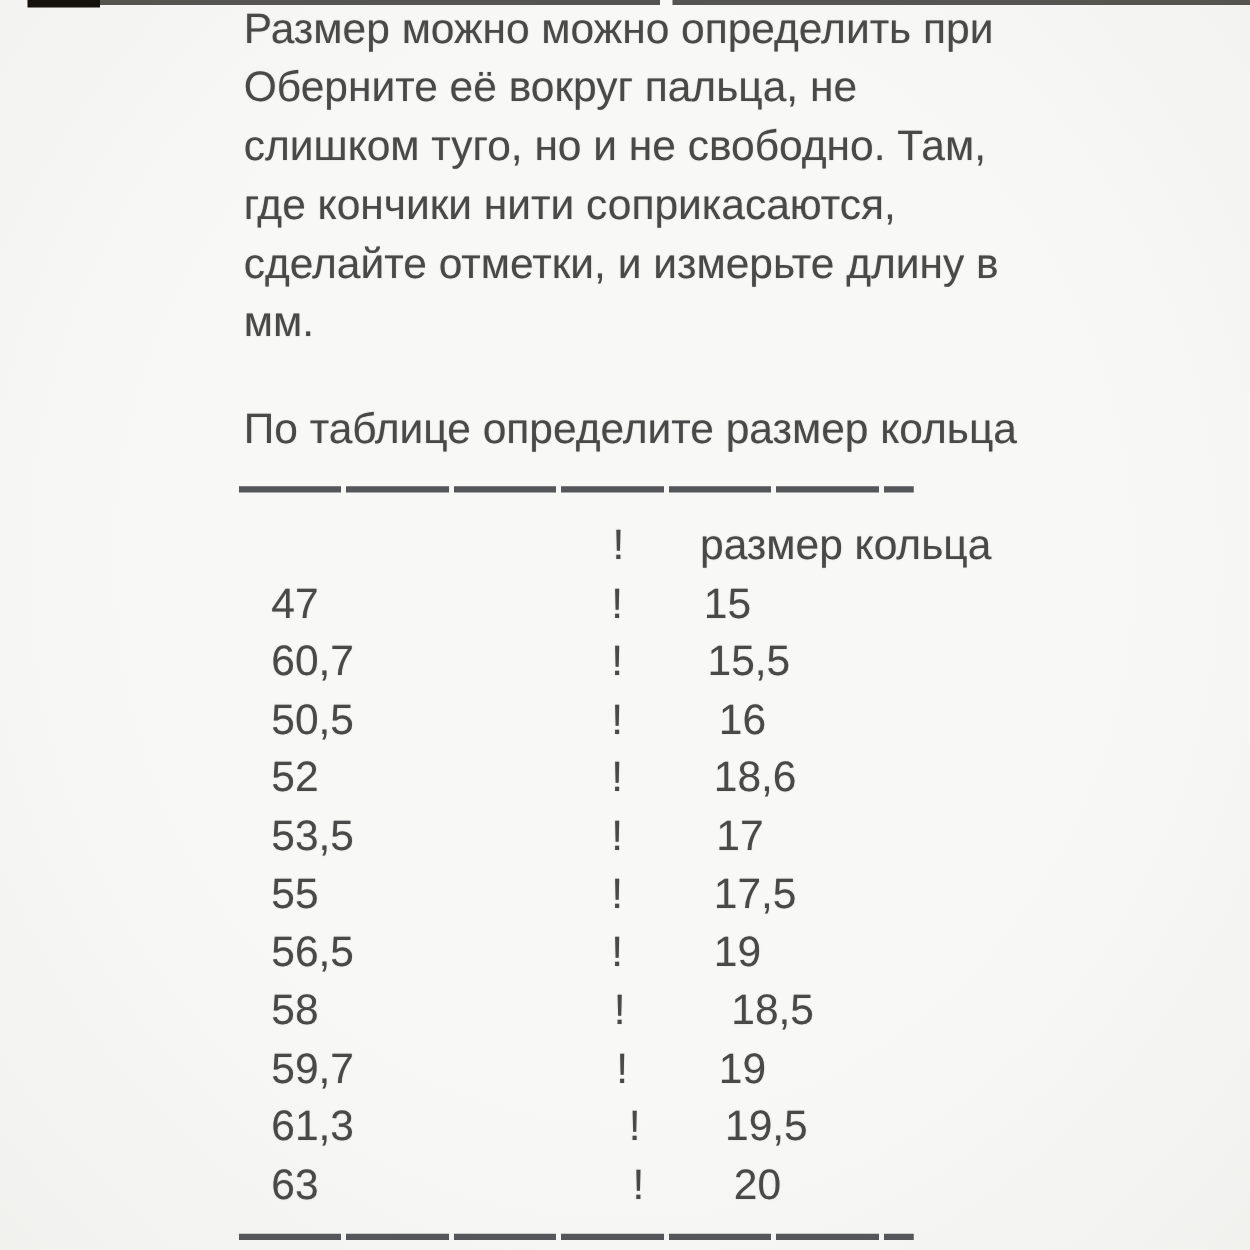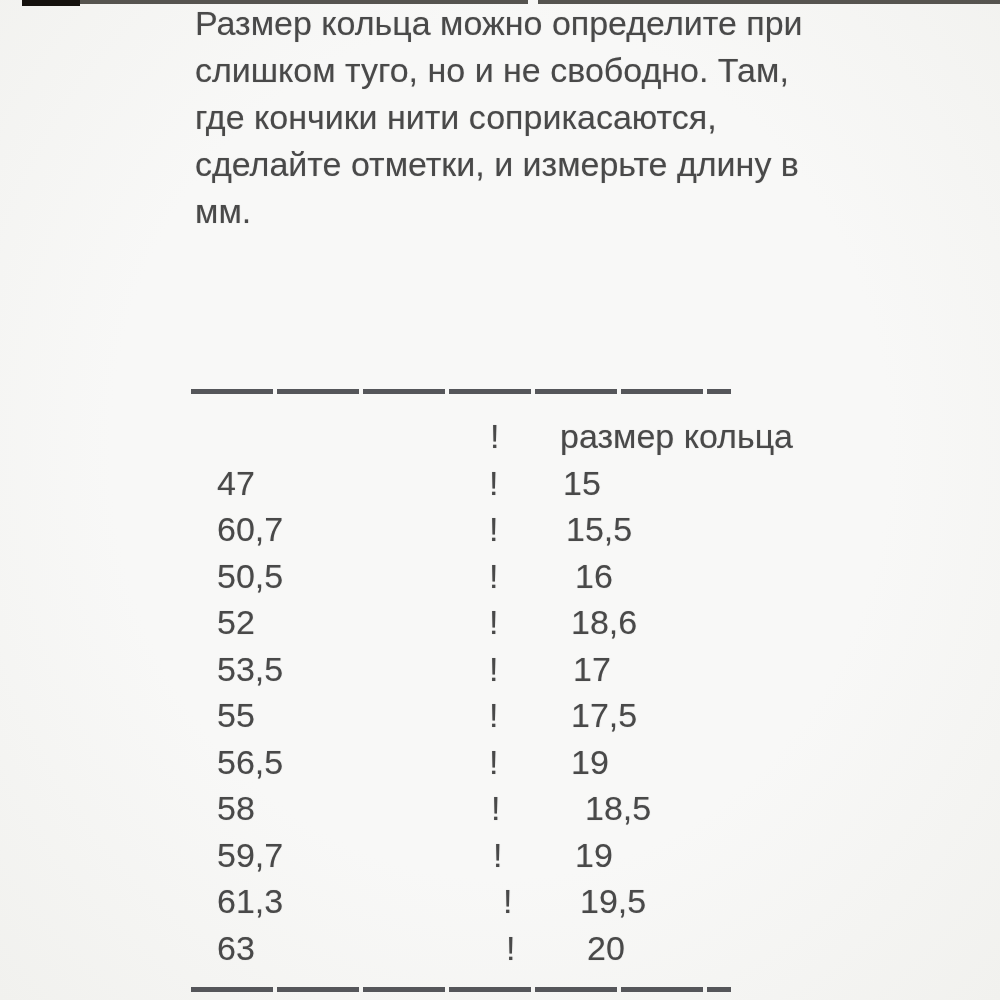--- a/index.html
+++ b/index.html
@@ -72,27 +72,29 @@
 
 <div class="page">
 
   <div class="top-strip">
     <span class="strip-a"></span>
     <span class="strip-b"></span>
     <span class="strip-c"></span>
   </div>
 
   <div class="desc">
-    <div class="txt">Размер кольца можно определите при</div>
+    <div class="txt">Размер можно можно определить при</div>
+    <div class="txt">Оберните её вокруг пальца, не</div>
     <div class="txt">слишком туго, но и не свободно. Там,</div>
     <div class="txt">где кончики нити соприкасаются,</div>
     <div class="txt">сделайте отметки, и измерьте длину в</div>
     <div class="txt">мм.</div>
   </div>
 
+  <div class="intro txt">По таблице определите размер кольца</div>
 
   <div class="divider divider-top"></div>
 
   <div class="size-table">
     <div class="trow thead">
       <span class="sep txt">!</span>
       <span class="c2 txt">размер кольца</span>
     </div>
 
     <div class="trow">

